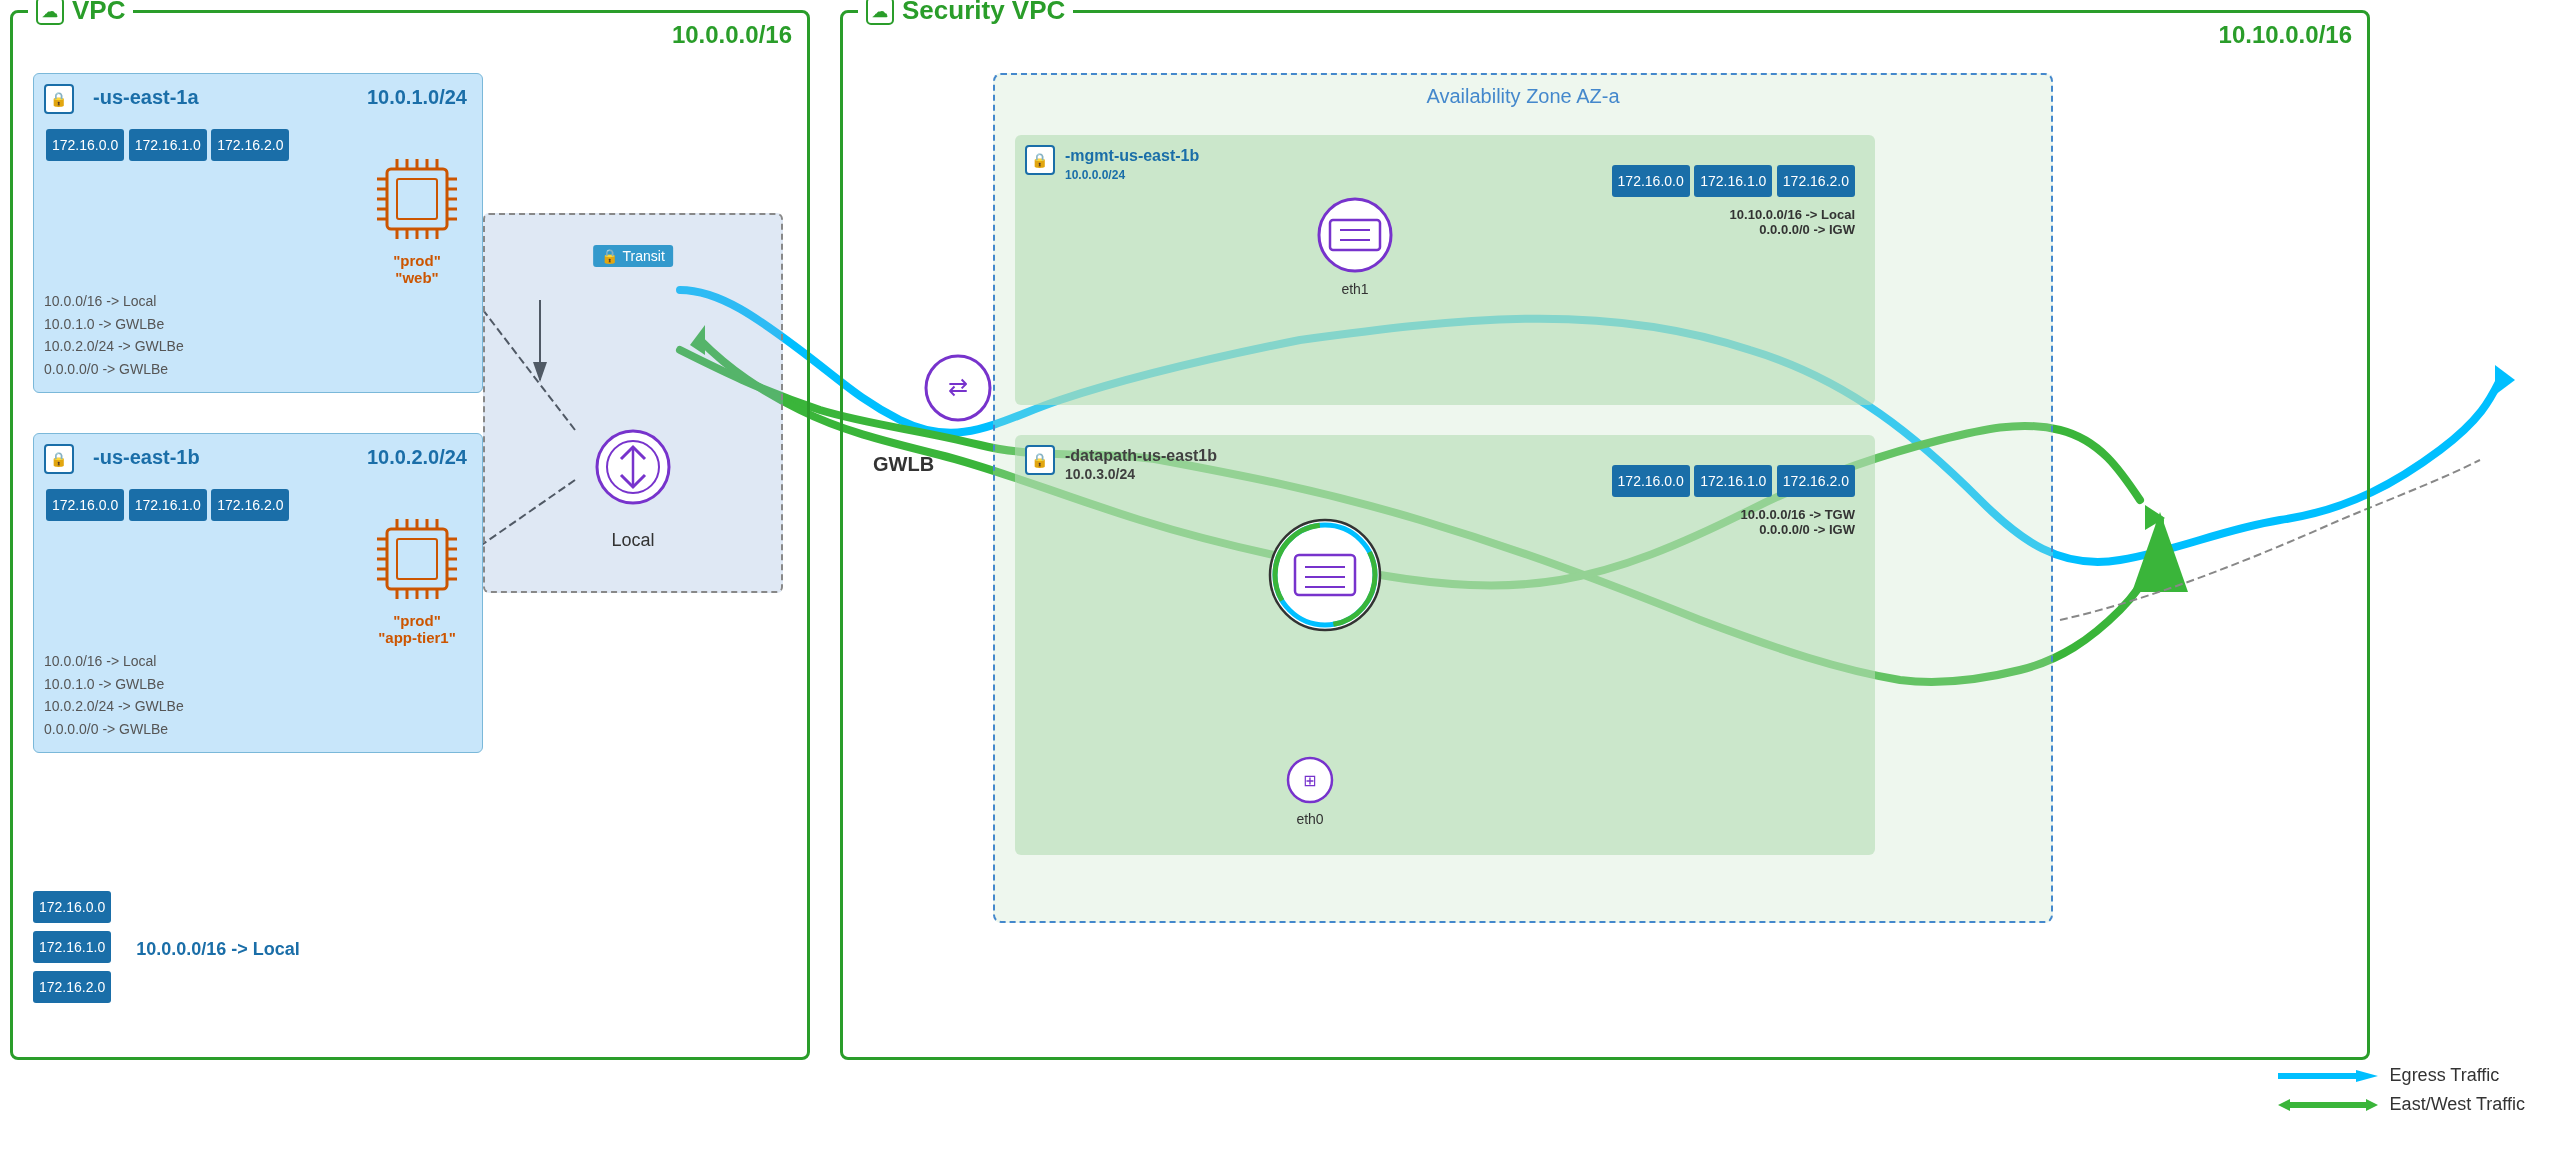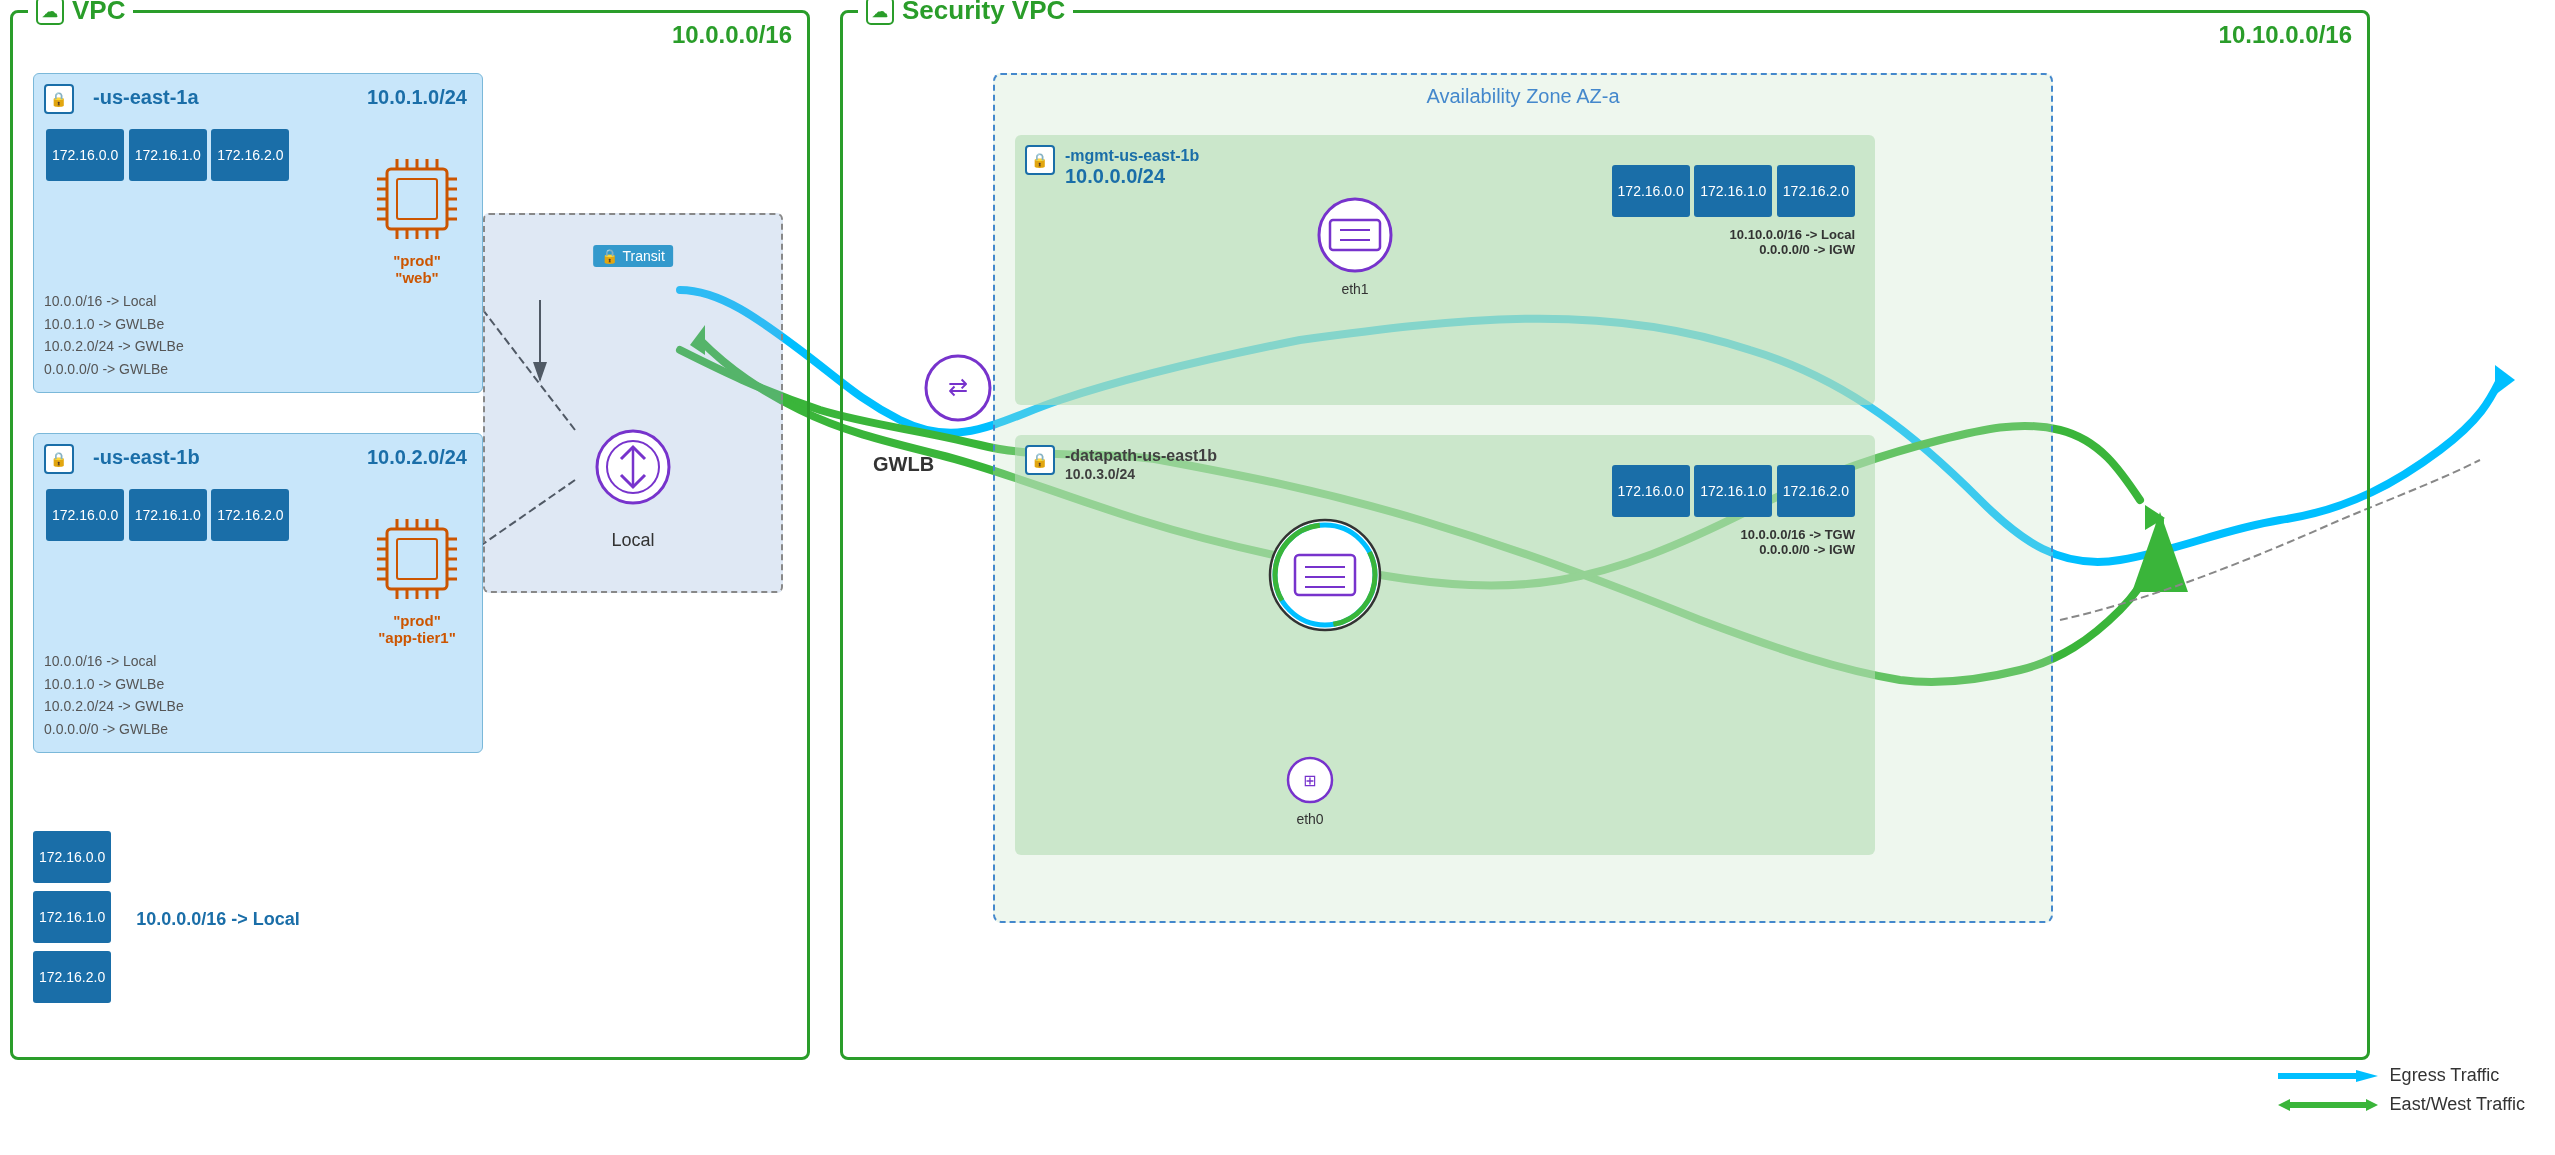--- a/index.html
+++ b/index.html
@@ -143,21 +143,21 @@
       background: #fff;
       position: absolute;
       top: 10px;
       left: 10px;
     }
 
     .route-tag {
       background: #1a6ea8;
       color: #fff;
       font-size: 14px;
-      padding: 18px 6px;
+      padding: 8px 6px;
       border-radius: 3px;
       margin-bottom: 4px;
       display: inline-block;
     }
 
     .route-text {
       font-size: 15px;
       color: #555;
       line-height: 1.6;
       text-align: center;
@@ -486,21 +486,21 @@
       </svg>
     </div>
 
     <div class="az-box">
       <div class="az-title">Availability Zone AZ-a</div>
 
       <div class="mgmt-subnet">
         <div class="lock-icon">🔒</div>
         <div style="position:absolute; top:12px; left:50px; font-size:16px; font-weight:bold; color:#1a6ea8;">
           <span>-mgmt-us-east-1b</span><br>
-          <span style="font-size:20px;text-align:center;">10.0.0.0/24</span>
+          <span style="font-size:12px;text-align:center;">10.0.0.0/24</span>
         </div>
 
         <div style="position:absolute; left:300px; top:60px;">
           <svg width="80" height="80" viewBox="0 0 80 80">
             <circle cx="40" cy="40" r="36" fill="white" stroke="#7733cc" stroke-width="3"></circle>
             <rect x="15" y="25" width="50" height="30" rx="3" fill="none" stroke="#7733cc" stroke-width="2.5"></rect>
             <line x1="25" y1="35" x2="55" y2="35" stroke="#7733cc" stroke-width="2"></line>
             <line x1="25" y1="45" x2="55" y2="45" stroke="#7733cc" stroke-width="2"></line>
           </svg>
           <div style="font-size:14px; text-align:center; color:#333; margin-top:2px;">eth1</div>

